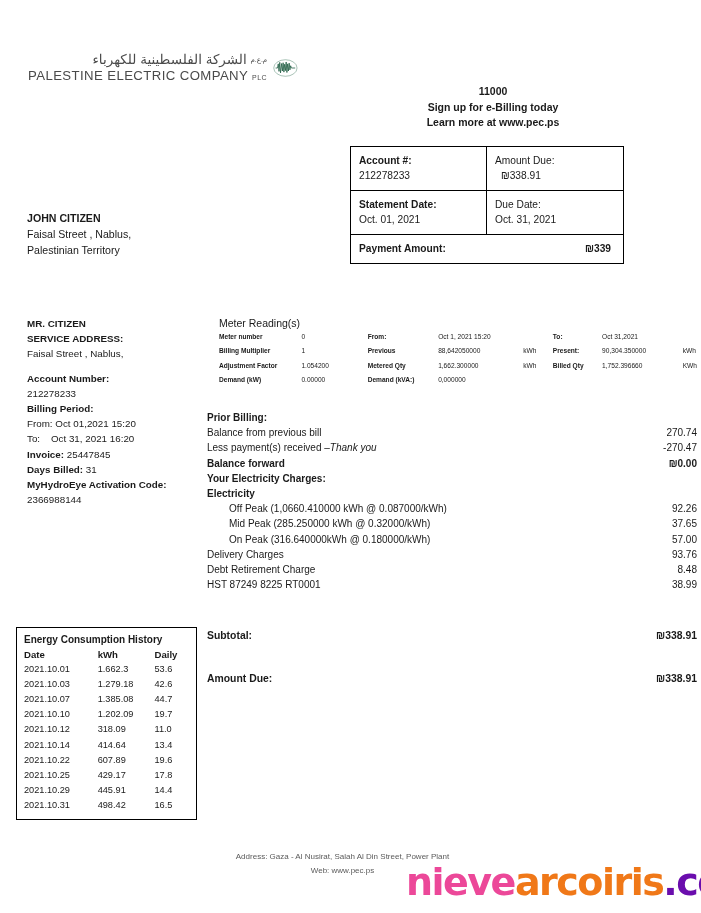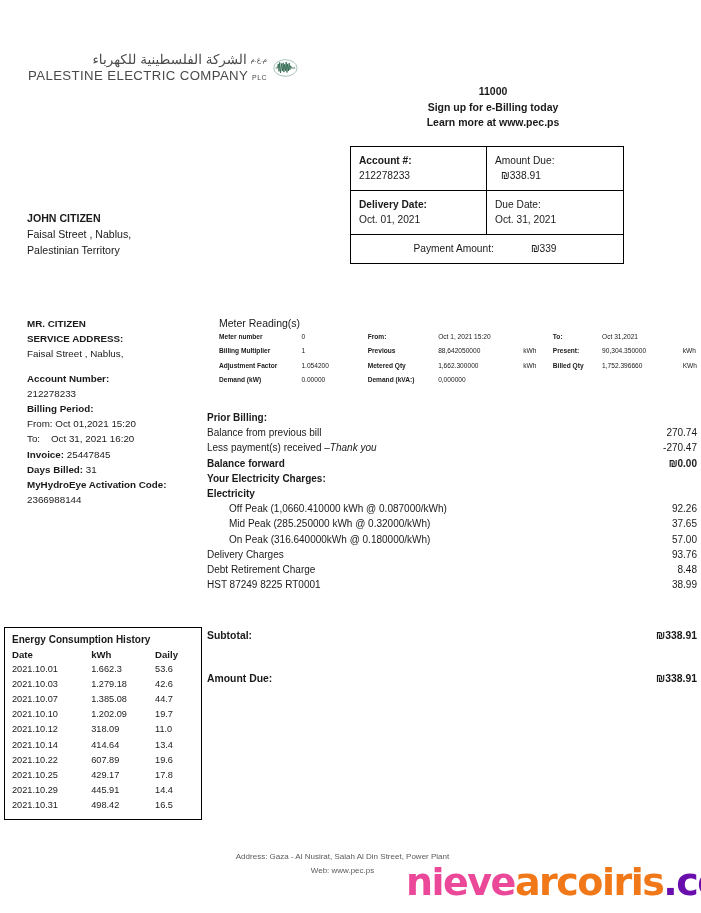--- a/index.html
+++ b/index.html
@@ -72,25 +72,25 @@
     flex: 1 1 50%;
     min-height: 41px;
   }
   .acct-cell.left { border-right: 1.6px solid #000; }
   .acct-label { font-weight: bold; line-height: 15px; }
   .acct-value { line-height: 15px; }
   .acct-value.indent { padding-left: 6px; }
   .acct-row.pay { min-height: 28px; }
   .acct-pay {
     display: flex; width: 100%;
-    justify-content: center;
+    justify-content: space-between;
     align-items: center;
     padding: 6px 12px 7px 8px;
     box-sizing: border-box;
-    font-weight: normal;
+    font-weight: bold;
     gap: 37px;
   }
 
   
   .mail-addr {
     position: absolute;
     left: 27px; top: 210px;
     font-size: 10.6px;
     line-height: 16px;
   }
@@ -142,22 +142,22 @@
   .ch-line { display: flex; justify-content: space-between; }
   .ch-line .txt { white-space: nowrap; }
   .ch-line .amt { white-space: nowrap; text-align: right; }
   .ch-line.b .txt, .ch-line.b .amt { font-weight: bold; }
   .ch-line .txt.ind { padding-left: 22px; }
   .ital { font-style: italic; }
 
   
   .hist-box {
     position: absolute;
-    left: 4px; top: 627px;
-    width: 198px;
+    left: 16px; top: 627px;
+    width: 181px;
     border: 1.4px solid #000;
     box-sizing: border-box;
     padding: 4px 14px 6px 7px;
     font-size: 9.2px;
   }
   .hist-title { font-weight: bold; font-size: 10px; line-height: 15px; }
   .hist-tbl { width: 100%; border-collapse: collapse; }
   .hist-tbl td, .hist-tbl th {
     text-align: left;
     padding: 0;
@@ -232,21 +232,21 @@
         <div class="acct-label">Account #:</div>
         <div class="acct-value">212278233</div>
       </div>
       <div class="acct-cell">
         <div class="acct-value">Amount Due:</div>
         <div class="acct-value indent">₪338.91</div>
       </div>
     </div>
     <div class="acct-row">
       <div class="acct-cell left">
-        <div class="acct-label">Delivery Date:</div>
+        <div class="acct-label">Statement Date:</div>
         <div class="acct-value">Oct. 01, 2021</div>
       </div>
       <div class="acct-cell">
         <div class="acct-value">Due Date:</div>
         <div class="acct-value">Oct. 31, 2021</div>
       </div>
     </div>
     <div class="acct-row pay">
       <div class="acct-pay">
         <span>Payment Amount:</span>

